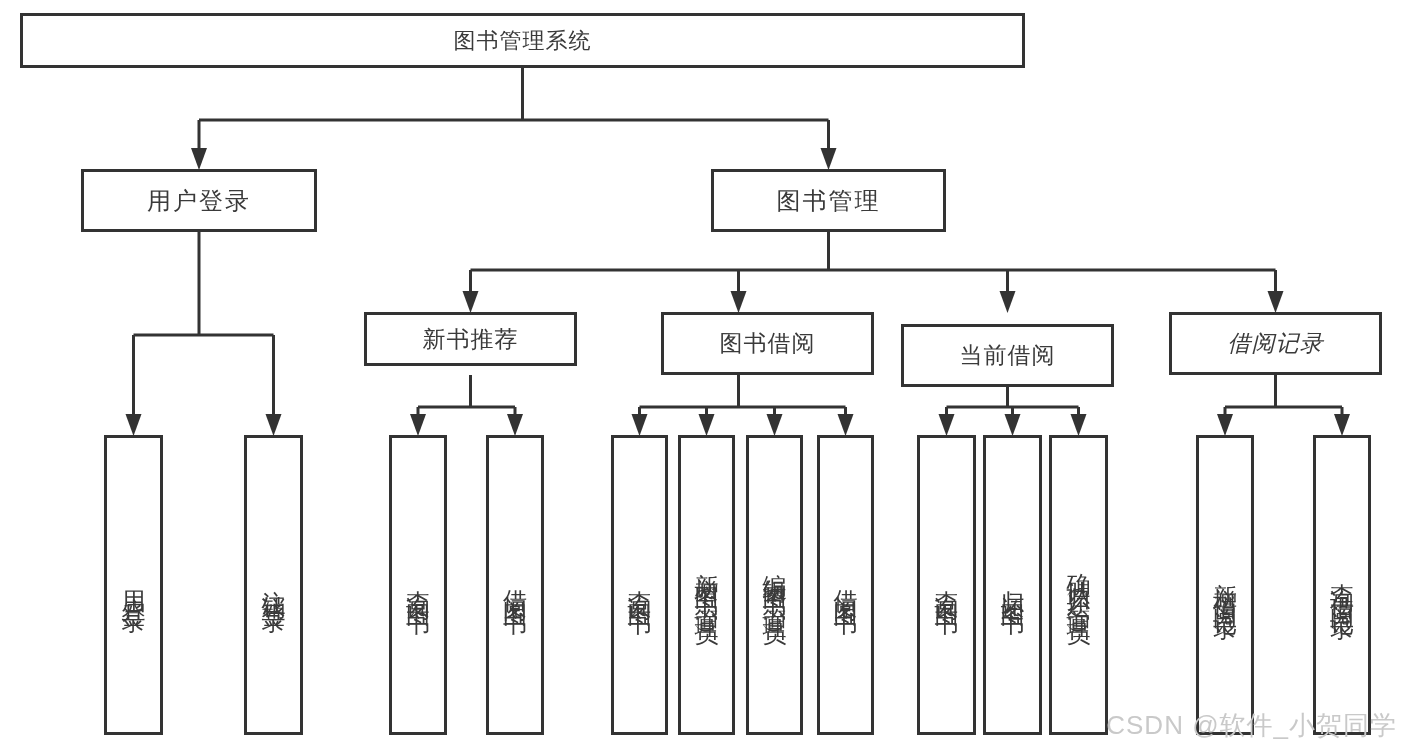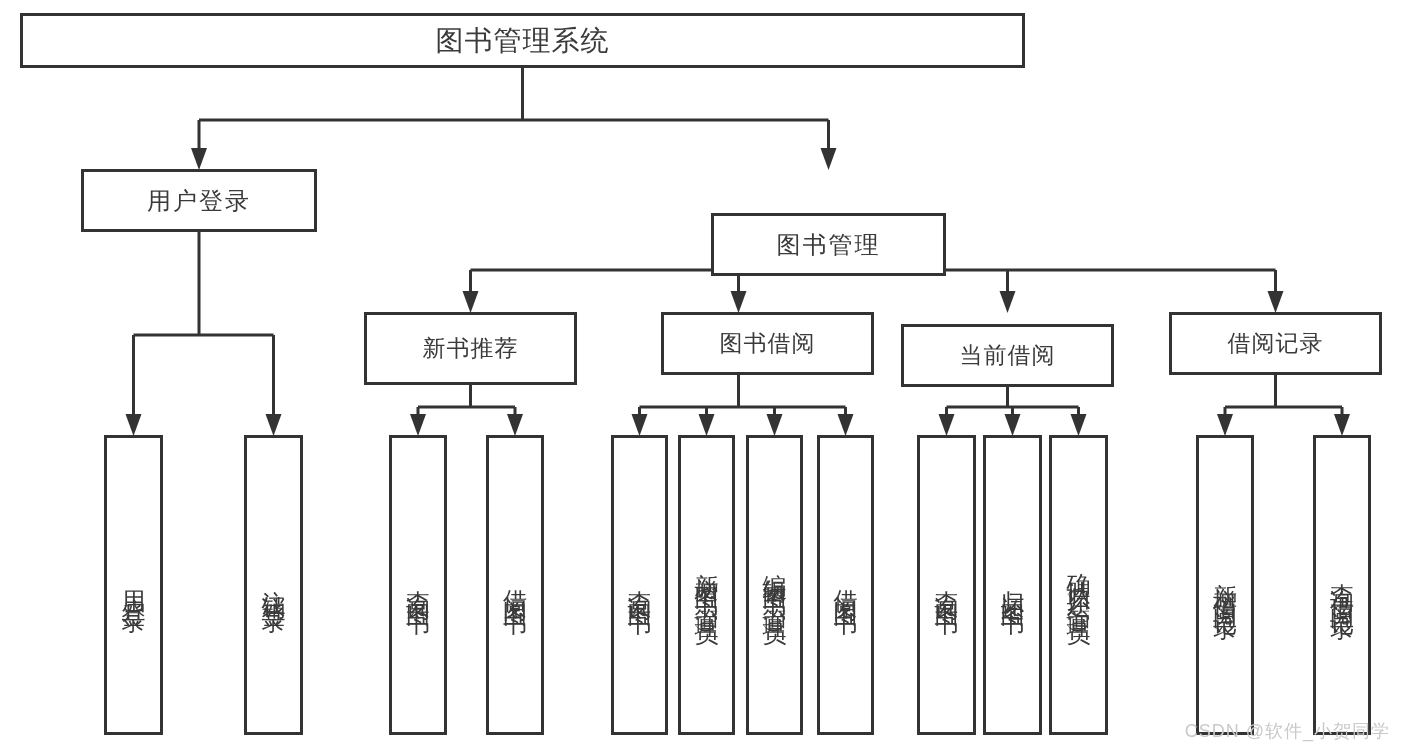--- a/index.html
+++ b/index.html
@@ -19,35 +19,35 @@
   .box {
     position: absolute;
     box-sizing: border-box;
     background: #ffffff;
     border: 3px solid #333333;
     display: flex;
     align-items: center;
     justify-content: center;
     color: #3a3a3a;
   }
-  .box.root  { font-size: 28px; letter-spacing: 1px; }
+  .box.root  { font-size: 22px; letter-spacing: 1px; }
   .box.lvl2  { font-size: 24px; letter-spacing: 2px; }
   .box.lvl3  { font-size: 23px; letter-spacing: 1px; }
   .box.leaf span {
     writing-mode: vertical-rl;
     text-orientation: mixed;
     font-size: 24px;
     letter-spacing: 7px;
     line-height: 1;
   }
   .watermark {
     position: absolute;
-    right: 15px;
+    right: 8px;
     bottom: 4px;
-    font-size: 18px;
+    font-size: 26px;
     color: #c9c9c9;
     letter-spacing: 1px;
     z-index: 5;
     white-space: nowrap;
   }
 </style>
 </head>
 <body>
 
 <div class="canvas">
@@ -99,34 +99,34 @@
     </g>
   </svg>
 
   <div class="box root" style="left:20px; top:13px; width:1005px; height:55px;">
     <span>图书管理系统</span>
   </div>
 
   <div class="box lvl2" style="left:81px; top:169px; width:236px; height:63px;">
     <span>用户登录</span>
   </div>
-  <div class="box lvl2" style="left:711px; top:169px; width:235px; height:63px;margin-top:44px;">
+  <div class="box lvl2" style="left:711px; top:169px; width:235px; height:63px;">
     <span>图书管理</span>
   </div>
 
-  <div class="box lvl3" style="left:364px; top:312px; width:213px; height:73px;">
+  <div class="box lvl3" style="left:364px; top:312px; width:213px; height:54px;">
     <span>新书推荐</span>
   </div>
   <div class="box lvl3" style="left:661px; top:312px; width:213px; height:63px;">
     <span>图书借阅</span>
   </div>
   <div class="box lvl3" style="left:901px; top:324px; width:213px; height:63px;">
     <span>当前借阅</span>
   </div>
-  <div class="box lvl3" style="left:1169px; top:312px; width:213px; height:63px;">
+  <div class="box lvl3" style="left:1169px; top:312px; width:213px; height:63px;font-style:italic;">
     <span>借阅记录</span>
   </div>
 
   <div class="box leaf" style="left:104px; top:435px; width:59px; height:300px;">
     <span>用户登录</span>
   </div>
   <div class="box leaf" style="left:244px; top:435px; width:59px; height:300px;">
     <span>注销登录</span>
   </div>
 

